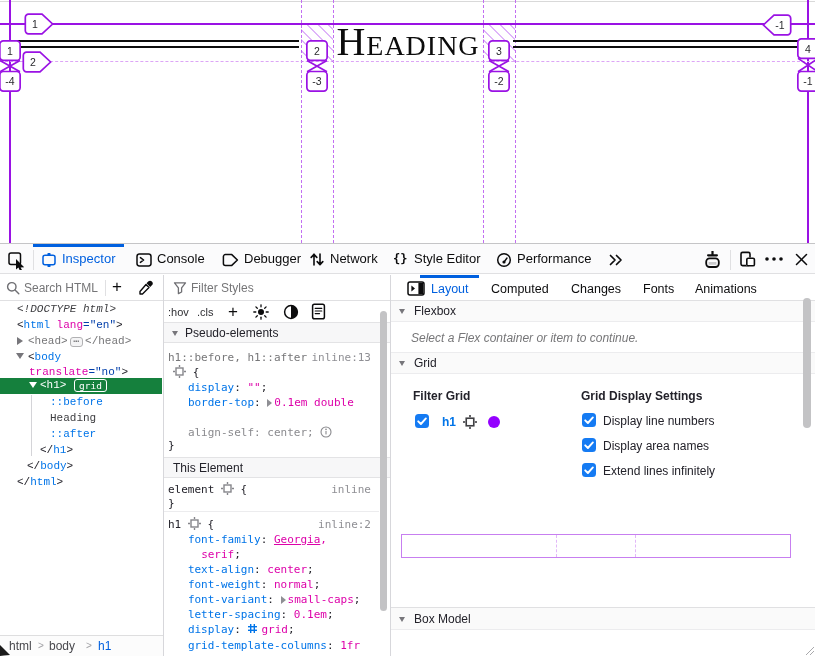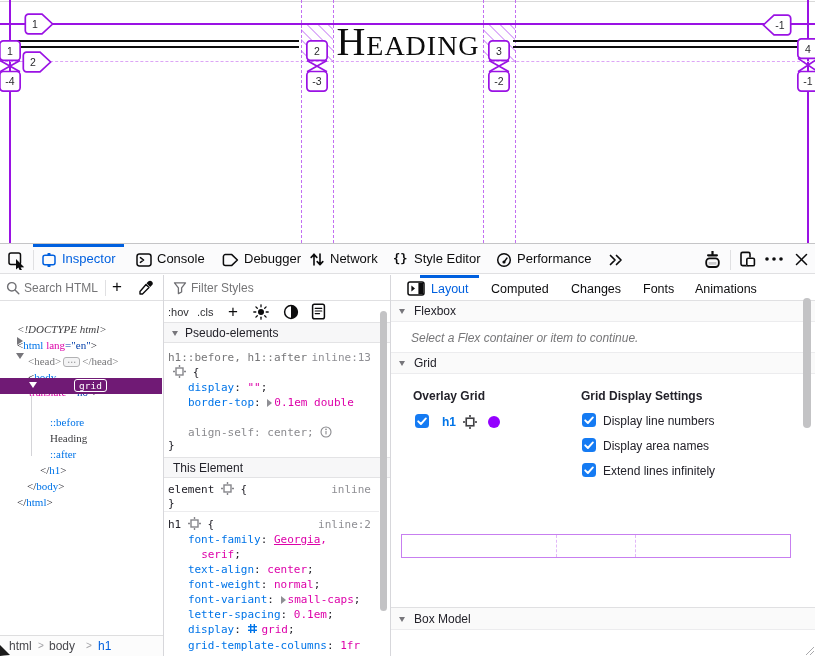--- a/index.html
+++ b/index.html
@@ -28,29 +28,29 @@
   .dt-row2 { left:0; top:275px; width:815px; height:26px; background:#fff; border-bottom:1px solid #e0e0e2; }
   .tab-strip { top:244px; height:3px; background:#0060df; }
   .tab-strip2 { top:275px; height:3px; background:#0060df; }
   .tb-label { top:251px; font-size:13px; color:#0c0c0d; white-space:nowrap; }
   .tb-label.active { color:#0060df; }
   .vsep { width:1px; background:#e0e0e2; }
   .ph-text { font-size:12px; color:#757577; white-space:nowrap; }
   .splitter { top:275px; width:1px; height:381px; background:#d7d7db; }
 
   
-  .mk { font-family:Liberation Serif, serif; font-size:11px; white-space:pre;margin-top:20px; }
+  .mk { font-family:Liberation Mono, monospace; font-size:11px; white-space:pre; }
   .mk-row { height:16px; line-height:16px; }
   .c-black { color:#23222a; }
   .c-tag { color:#0074e8; }
   .c-attr { color:#dd00a9; }
   .c-val { color:#003eaa; }
   .c-gray { color:#767678; }
   .c-blue { color:#0074e8; }
-  .mk-selected { left:0; top:378px; width:162px; height:15.5px; background:#701a75; }
+  .mk-selected { left:0; top:378px; width:162px; height:15.5px; background:#15803d; }
   .mk-selected .mk { color:#fff; }
   .tri { display:block; width:0; height:0; }
   .tri-right { border-left:6px solid #77767b; border-top:4px solid transparent; border-bottom:4px solid transparent; }
   .tri-down { border-top:6px solid #77767b; border-left:4px solid transparent; border-right:4px solid transparent; }
   .tri-down.white { border-top-color:#fff; }
   .ellipsis-badge { display:inline-block; border:1px solid #b1b1b3; background:#f4f4f5; border-radius:3px;
      font-size:9px; line-height:8px; height:10px; padding:0 3px; color:#68686b; vertical-align:0.5px; margin:0 2px; }
   .grid-badge { display:inline-block; border:1px solid #fff; border-radius:3px; color:#fff;
      font-size:9.5px; line-height:11px; padding:0 4px; height:13px; vertical-align:0.5px;
      font-family:"DejaVu Sans Mono",monospace; }
@@ -405,21 +405,21 @@
     <span class="abs lp-hdr-label" style="left:23px;top:3px;">Flexbox</span>
   </div>
   <div class="abs lp-msg" style="left:411px;top:331px;">Select a Flex container or item to continue.</div>
   <div class="abs" style="left:391px;top:352px;width:424px;height:1px;background:#ececee;"></div>
 
   <div class="abs lp-hdr" style="top:353px;">
     <span class="tri tri-down" style="position:absolute;left:8px;top:8px;border-top-width:5px;border-left-width:3.5px;border-right-width:3.5px;"></span>
     <span class="abs lp-hdr-label" style="left:23px;top:3px;">Grid</span>
   </div>
 
-  <div class="abs lp-bold" style="left:413px;top:389px;">Overlay Grid</div>
+  <div class="abs lp-bold" style="left:413px;top:389px;">Filter Grid</div>
   <div class="abs lp-bold" style="left:581px;top:389px;">Grid Display Settings</div>
 
   <div class="abs checkbox" style="left:415px;top:414px;">
     <svg width="14" height="14" viewBox="0 0 14 14">
         <path d="M3.2 7.3 L5.9 10 L10.9 4.4" fill="none" stroke="#fff" stroke-width="1.9" stroke-linecap="round" stroke-linejoin="round"></path>
       </svg>
   </div>
   <div class="abs" style="left:442px;top:415px;font-size:12px;font-weight:bold;color:#0074e8;">h1</div>
   <svg class="abs" style="left:463px;top:415px;" width="14" height="14" viewBox="0 0 13 13">
     <rect x="3" y="3" width="7" height="7" fill="none" stroke="#3f3f43" stroke-width="1.5"></rect>

